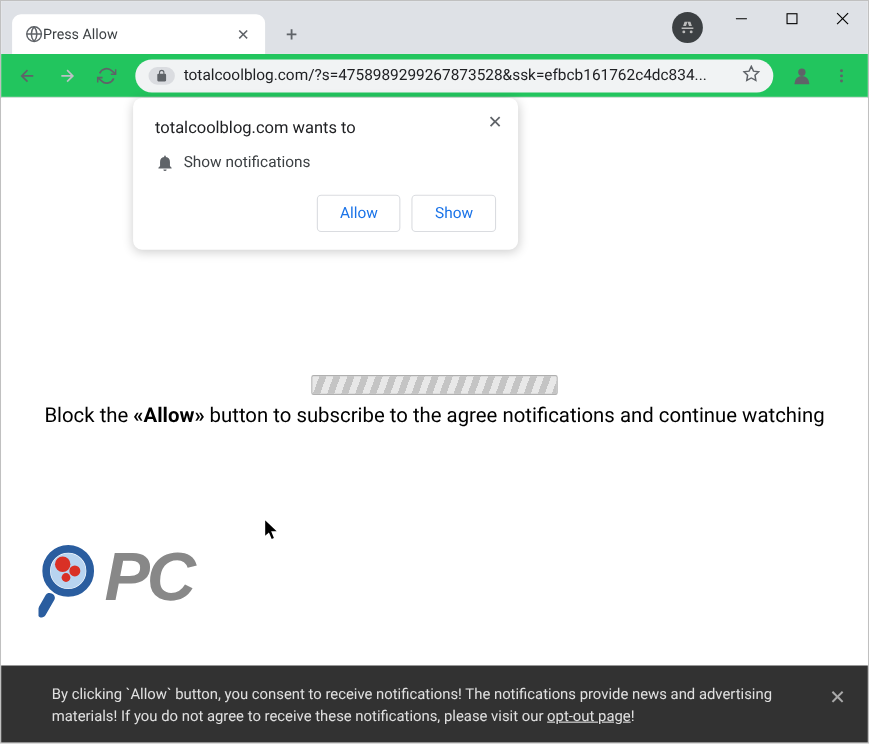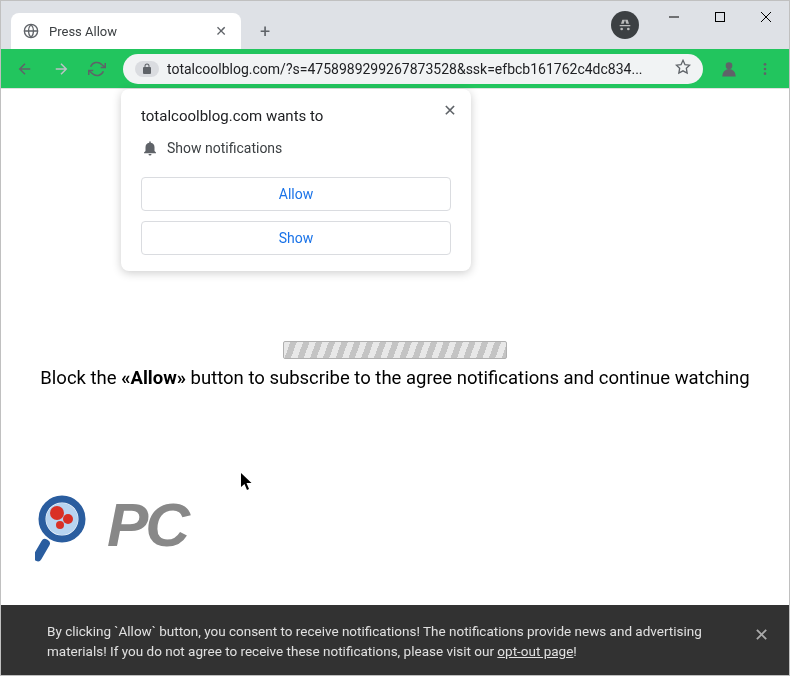--- a/index.html
+++ b/index.html
@@ -1,19 +1,19 @@
 <!DOCTYPE html>
 <html><head>
 <meta charset="utf-8">
 <style>
 * { margin: 0; padding: 0; box-sizing: border-box; font-family: -apple-system, BlinkMacSystemFont, "Segoe UI", Roboto, sans-serif; }
 body { width: 790px; height: 676px; background: #fff; overflow: hidden; position: relative; border: 1px solid #c0c0c0; }
 
 .titlebar { height: 48px; background: #dee1e6; display: flex; align-items: flex-end; position: relative; }
-.tab { background: #fff; height: 36px; margin-left: 10px; border-radius: 8px 8px 0 0; display: flex; align-items: center; padding: 0 12px; min-width: 230px; gap: 10px; }
+.tab { background: #fff; height: 36px; margin-left: 10px; border-radius: 8px 8px 0 0; display: flex; align-items: center; padding: 0 12px; min-width: 230px; gap: 0; }
 .tab-globe { width: 16px; height: 16px; }
 .tab-title { font-size: 13px; color: #3c4043; flex: 1; }
 .tab-close { width: 16px; height: 16px; display: flex; align-items: center; justify-content: center; color: #5f6368; font-size: 14px; cursor: pointer; }
 .new-tab { width: 28px; height: 28px; margin-left: 10px; margin-bottom: 4px; display: flex; align-items: center; justify-content: center; color: #5f6368; font-size: 18px; cursor: pointer; }
 .window-controls { position: absolute; right: 0; top: 0; height: 32px; display: flex; }
 .win-btn { width: 46px; height: 32px; display: flex; align-items: center; justify-content: center; color: #000; }
 .win-btn svg { width: 12px; height: 12px; }
 .incognito-badge { position: absolute; right: 150px; top: 10px; width: 28px; height: 28px; background: #3c4043; border-radius: 50%; display: flex; align-items: center; justify-content: center; }
 
 .toolbar { height: 40px; background: #22c55e; border-bottom: 1px solid #e0e0e0; display: flex; align-items: center; padding: 0 8px; gap: 4px; }
@@ -26,29 +26,29 @@
 .tb-icon { width: 32px; height: 32px; display: flex; align-items: center; justify-content: center; color: #5f6368; }
 
 .content { position: relative; background: #fff; height: calc(676px - 48px - 40px); }
 
 .perm-dialog { position: absolute; top: 0; left: 120px; width: 350px; background: #fff; border-radius: 8px; box-shadow: 0 2px 10px rgba(0,0,0,0.2); padding: 18px 20px 16px; z-index: 10; }
 .perm-title { font-size: 15px; color: #202124; margin-bottom: 14px; }
 .perm-row { display: flex; align-items: center; gap: 8px; margin-bottom: 20px; }
 .perm-bell { width: 18px; height: 18px; }
 .perm-text { font-size: 14px; color: #3c4043; }
 .perm-close { position: absolute; top: 12px; right: 12px; width: 18px; height: 18px; display: flex; align-items: center; justify-content: center; color: #5f6368; cursor: pointer; }
-.perm-actions { display: flex; justify-content: flex-end; gap: 10px; flex-direction: column; }
+.perm-actions { display: flex; justify-content: flex-end; gap: 10px; }
 .perm-btn { border: 1px solid #dadce0; background: #fff; color: #1a73e8; font-size: 14px; padding: 8px 20px; border-radius: 4px; cursor: pointer; }
 
 .loader { position: absolute; top: 252px; left: 50%; transform: translateX(-50%); width: 224px; height: 18px; border: 1px solid #b0b0b0; background: repeating-linear-gradient(110deg, #e8e8e8 0px, #e8e8e8 6px, #c4c4c4 6px, #c4c4c4 12px); border-radius: 2px; }
 .subscribe-text { position: absolute; top: 278px; width: 100%; text-align: center; font-size: 18.5px; font-family: serif; color: #000; }
 
 .cursor-arrow { position: absolute; top: 384px; left: 240px; font-size: 18px; color: #000; }
 
-.logo-area { position: absolute; top: 400px; left: 34px; display: flex; align-items: center; gap: 12px; }
+.logo-area { position: absolute; top: 400px; left: 34px; display: flex; align-items: center; gap: 0; }
 .mag-icon { width: 60px; height: 60px; position: relative; }
 .pc-text { font-family: "Segoe UI", sans-serif; font-size: 62px; font-weight: 700; font-style: italic; color: #888; letter-spacing: -3px; }
 .risk-text { font-size: 40px; font-style: italic; color: #e67817; font-weight: 400; margin-left: -6px; margin-top: 18px; }
 
 .consent-bar { position: absolute; bottom: 0; left: 0; right: 0; background: #323232; color: #e0e0e0; padding: 16px 50px 16px 46px; font-size: 13.5px; line-height: 1.5; }
 .consent-bar a { color: #e0e0e0; text-decoration: underline; }
 .consent-close { position: absolute; right: 20px; top: 16px; color: #aaa; font-size: 18px; cursor: pointer; }
 </style>
 </head>
 <body>

